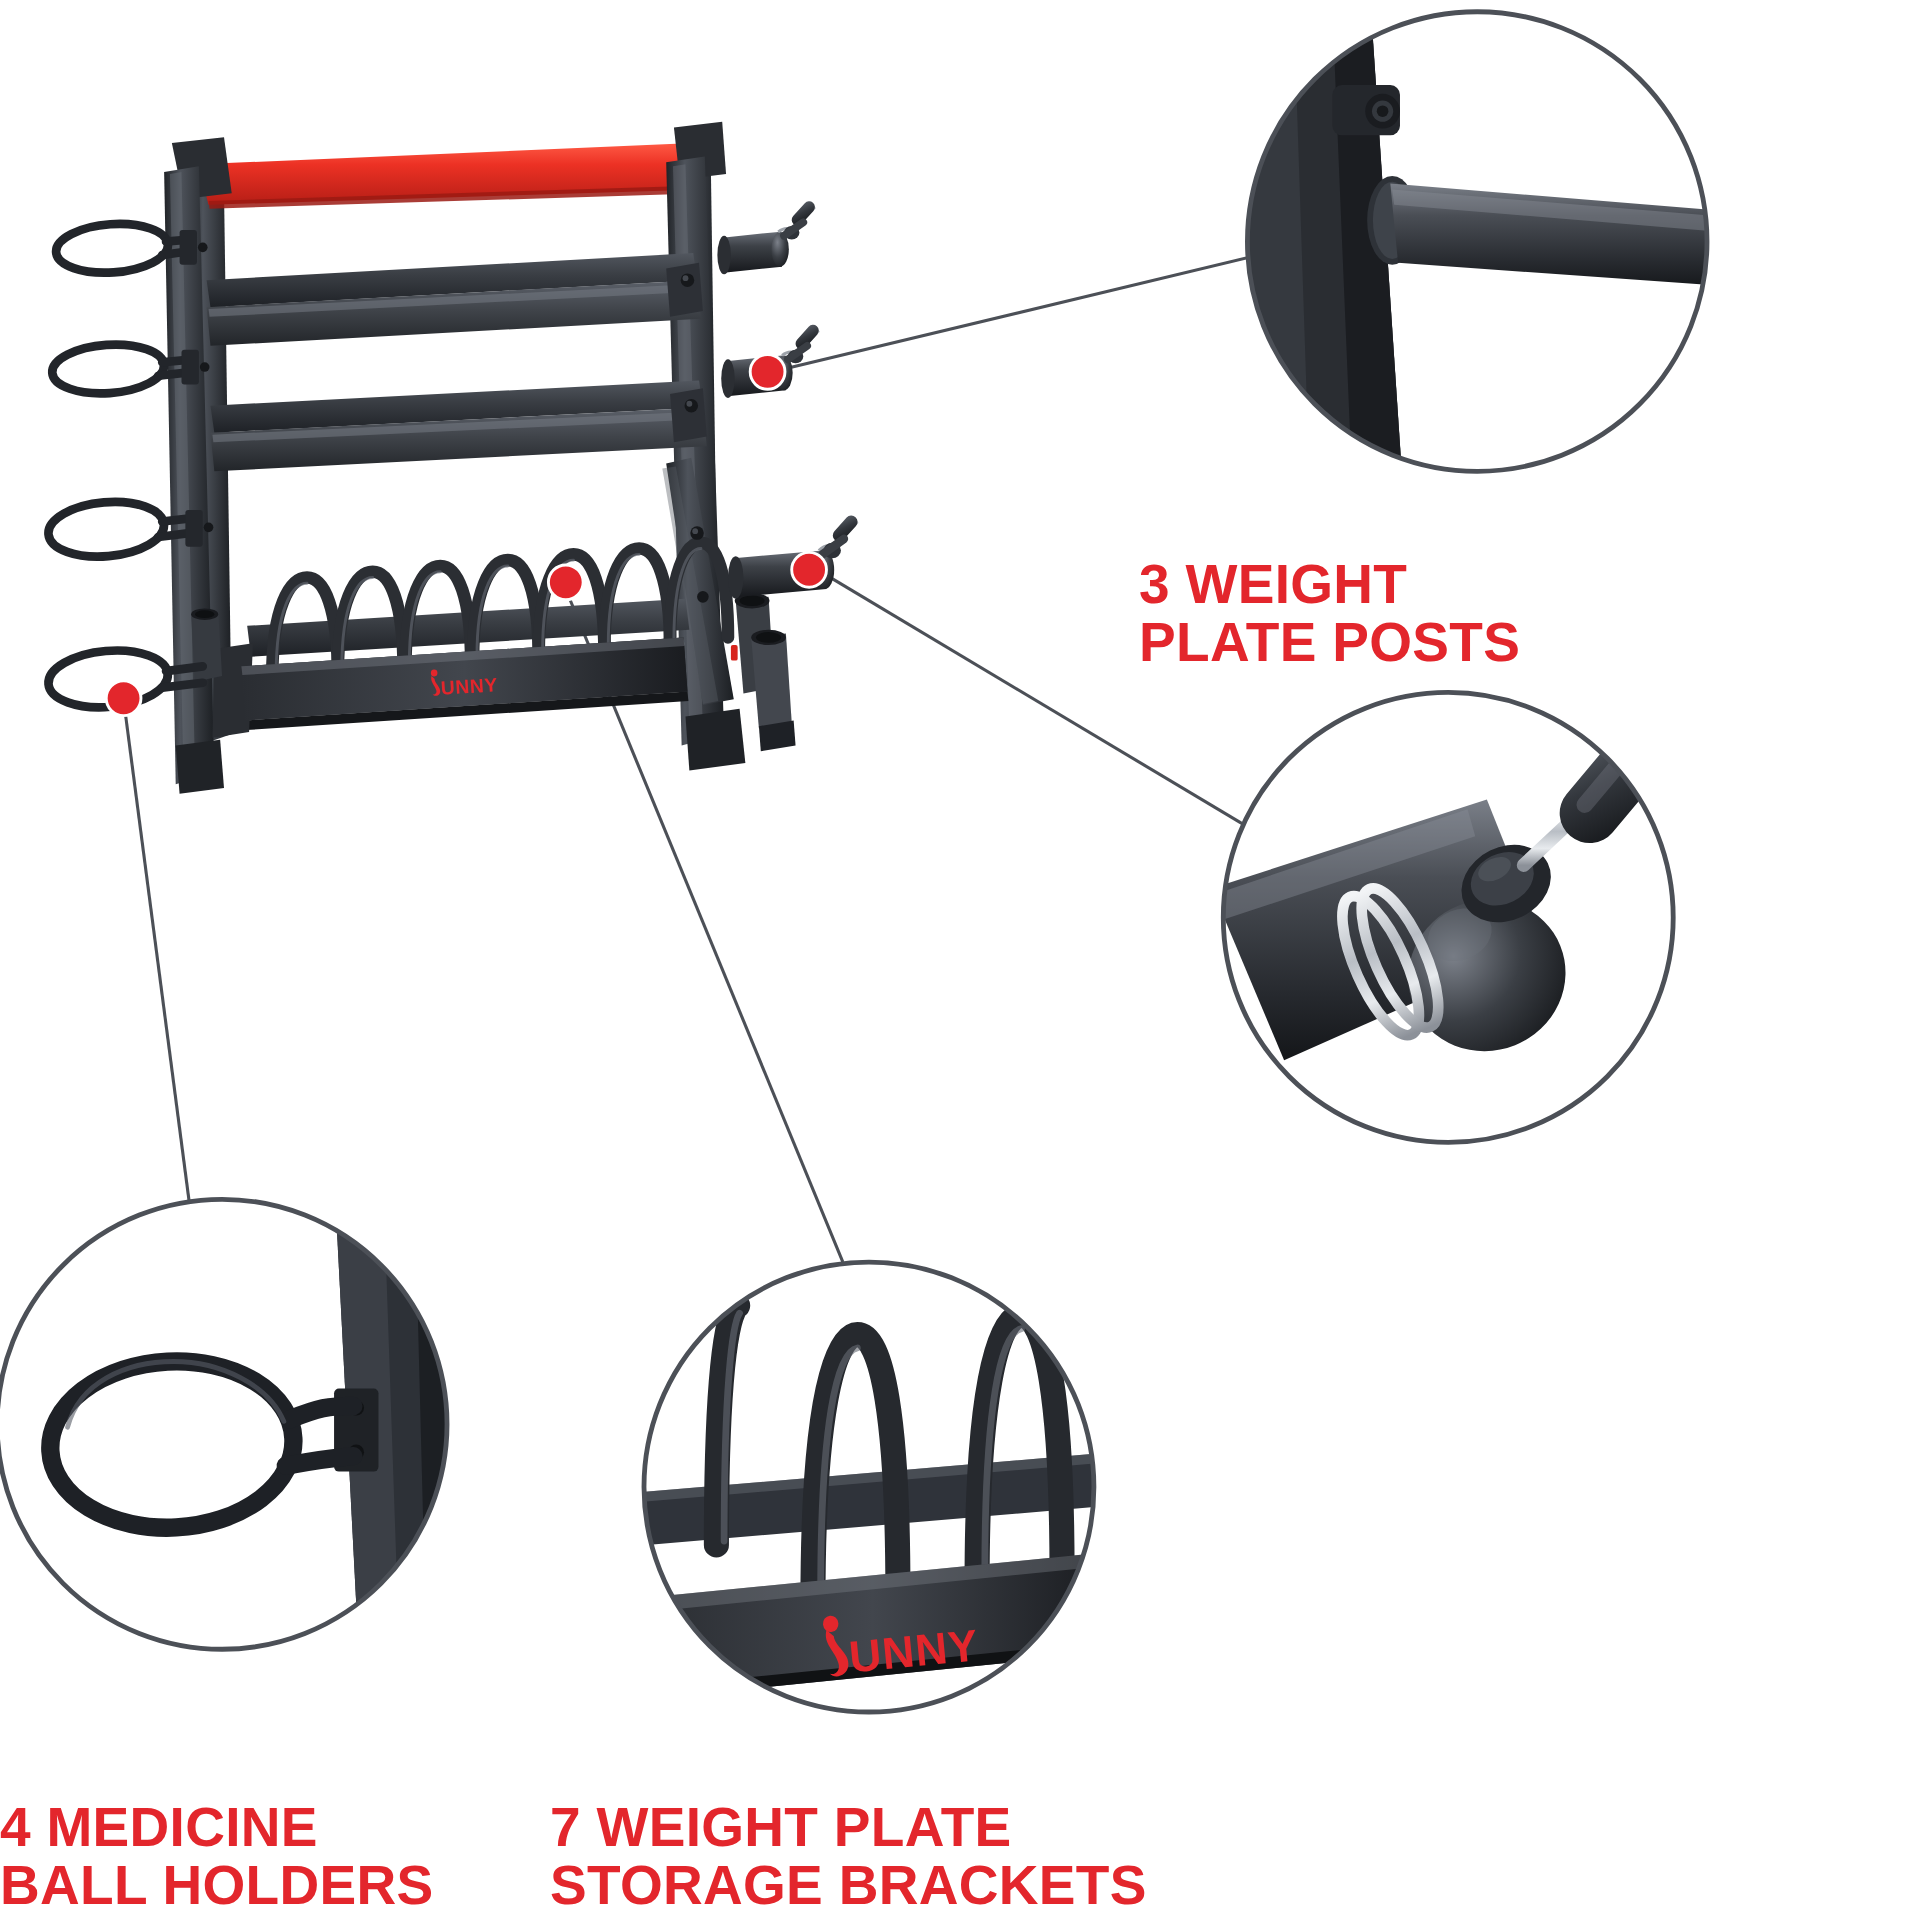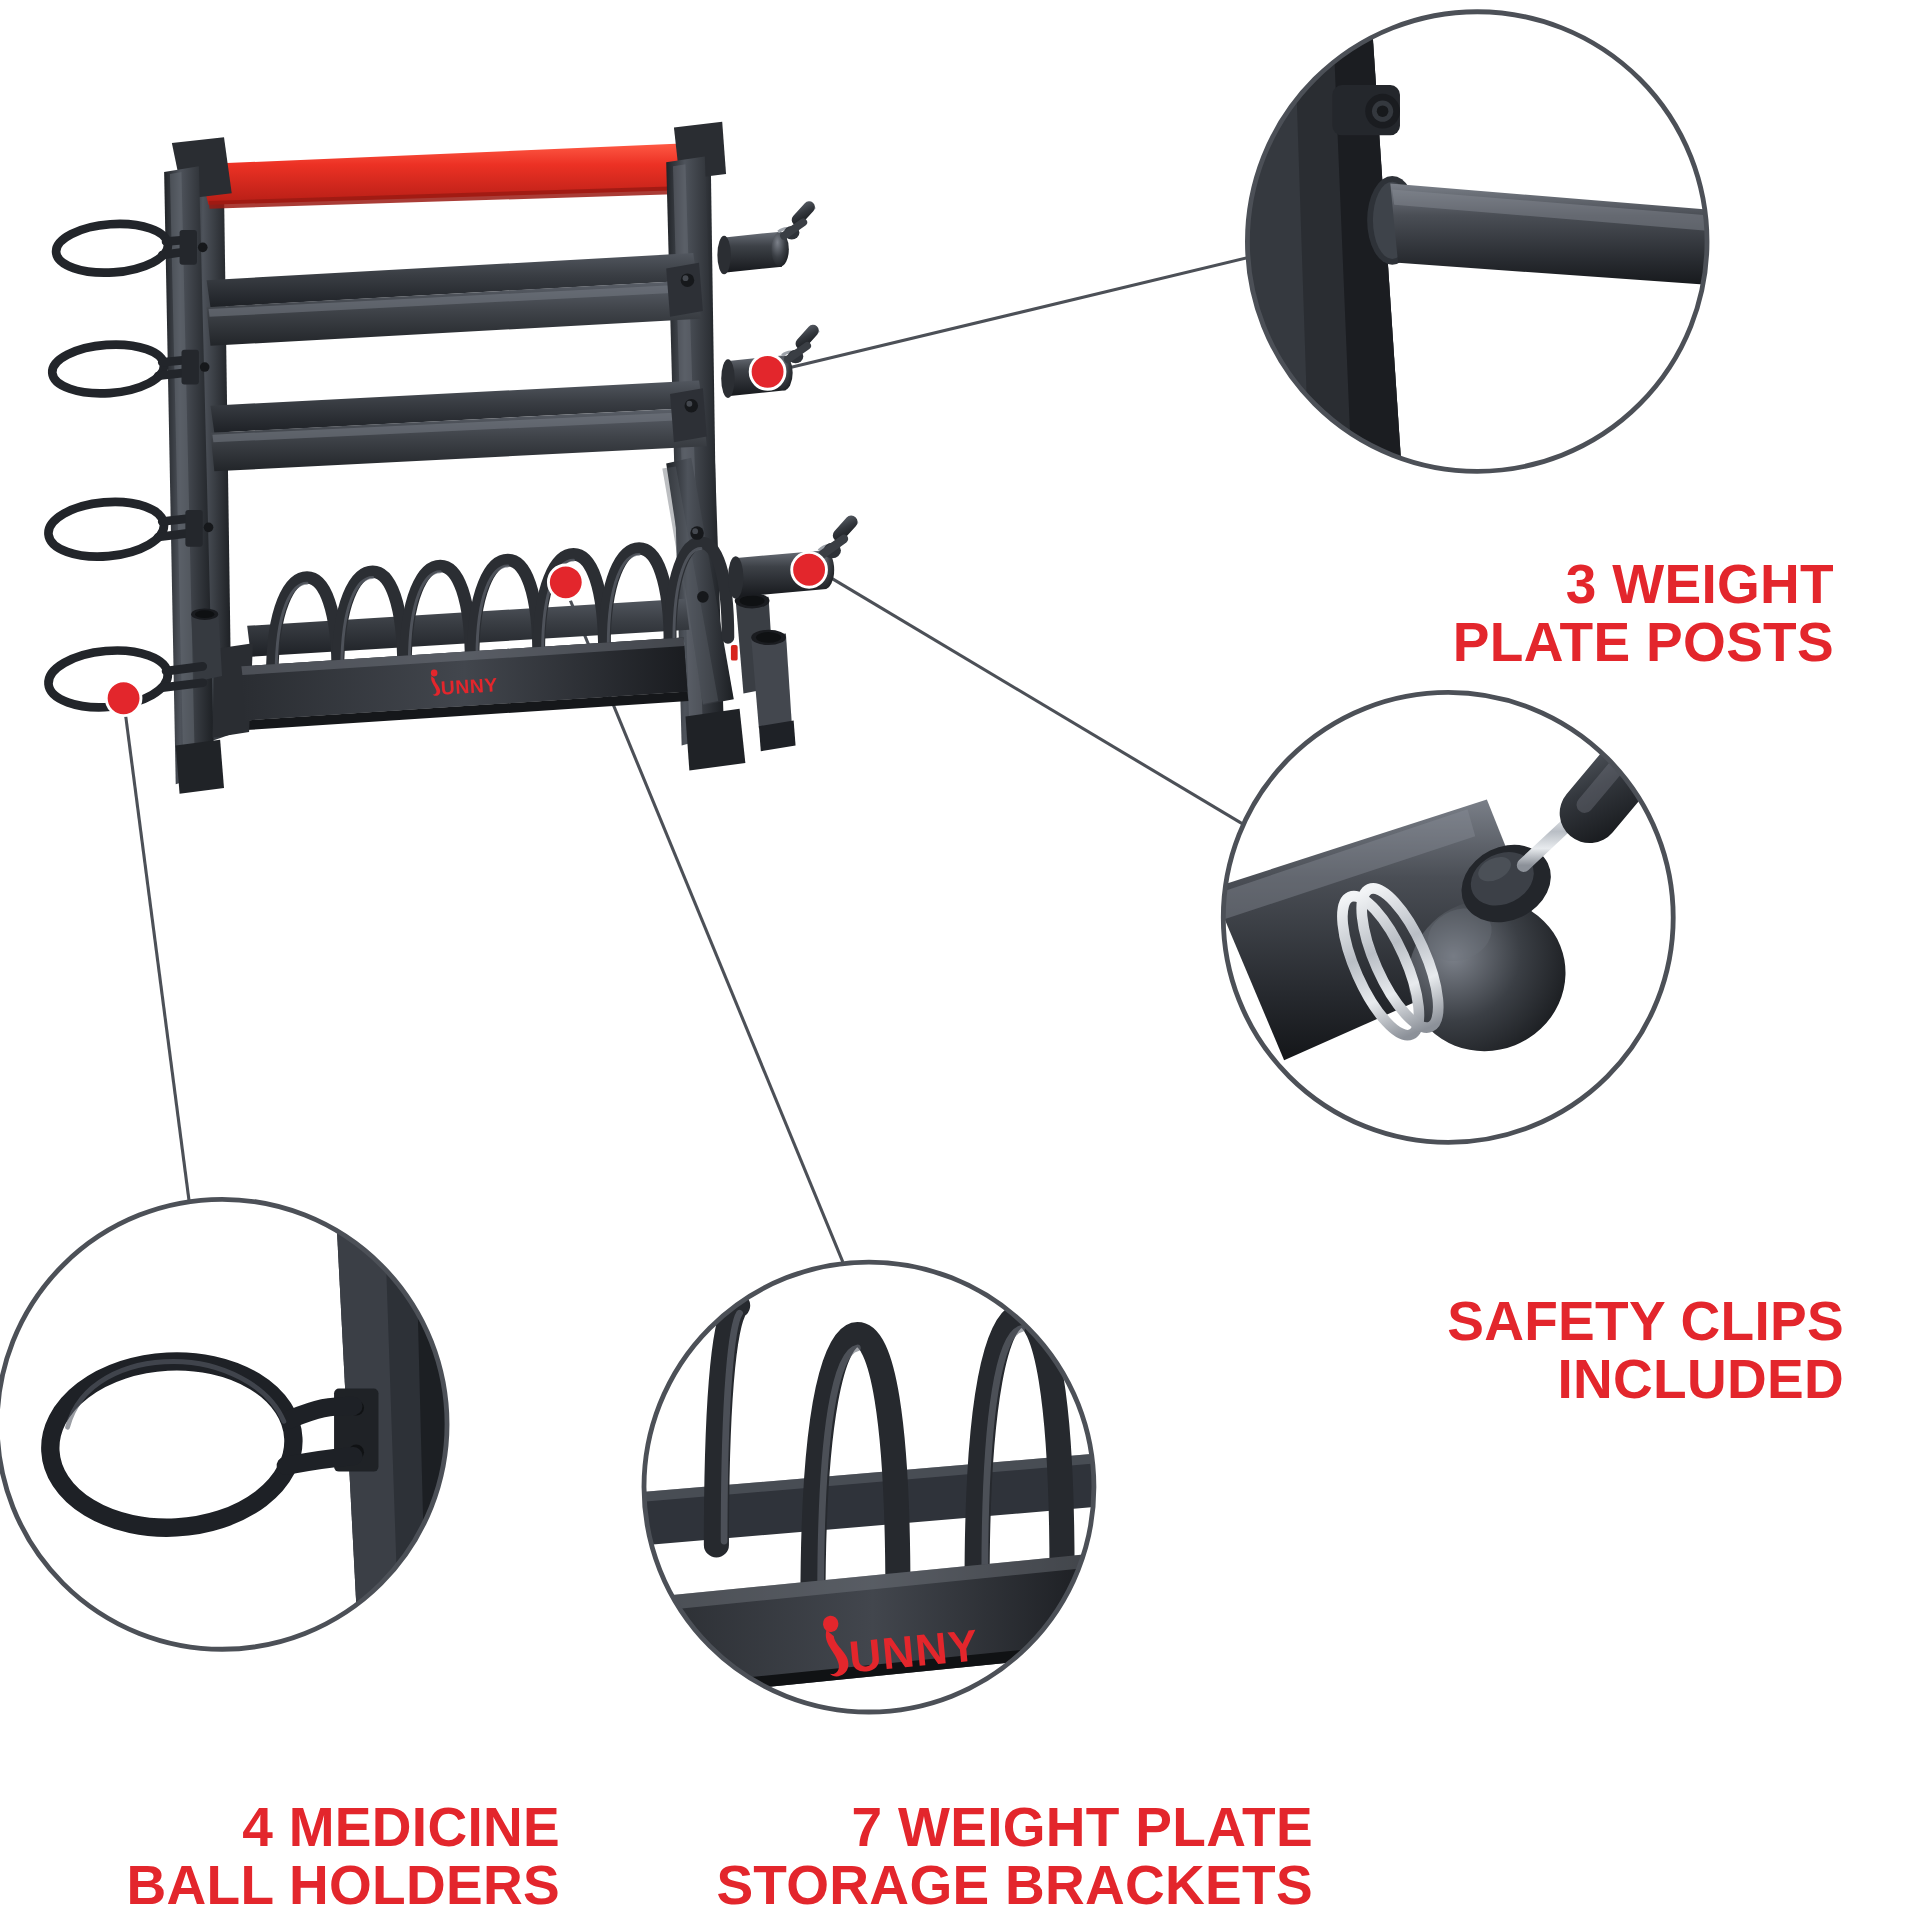--- a/index.html
+++ b/index.html
@@ -23,21 +23,21 @@
   }
   .svg-layer {
     position: absolute;
     left: 0;
     top: 0;
     width: 1931px;
     height: 1912px;
   }
   .callout-label {
     position: absolute;
-    text-align: right;
+    text-align: left;
     font-weight: 800;
     letter-spacing: 0.3px;
     line-height: 1.06;
     text-transform: uppercase;
     white-space: pre-line;
     user-select: none;
   }
   #label-plate-posts {
     left: 1139px;
     top: 555px;
@@ -450,22 +450,20 @@
       <circle cx="795" cy="385" r="18" fill="#E3262C" stroke="#ffffff" stroke-width="3"></circle>
       <circle cx="838" cy="590" r="18" fill="#E3262C" stroke="#ffffff" stroke-width="3"></circle>
       <circle cx="128" cy="723" r="18" fill="#E3262C" stroke="#ffffff" stroke-width="3"></circle>
       <circle cx="586" cy="603" r="18" fill="#E3262C" stroke="#ffffff" stroke-width="3"></circle>
     </g>
   </svg>
 
   <div class="callout-label" id="label-plate-posts" style="color:#E3262C">3 WEIGHT
 PLATE POSTS</div>
 
-  <div class="callout-label" id="label-safety-clips" style="color:#E3262C">SAFETY CLIPS
-INCLUDED</div>
 
   <div class="callout-label" id="label-medicine-ball" style="color:#E3262C">4 MEDICINE
 BALL HOLDERS</div>
 
   <div class="callout-label" id="label-storage-brackets" style="color:#E3262C">7 WEIGHT PLATE
 STORAGE BRACKETS</div>
 
 </div>
 
 

